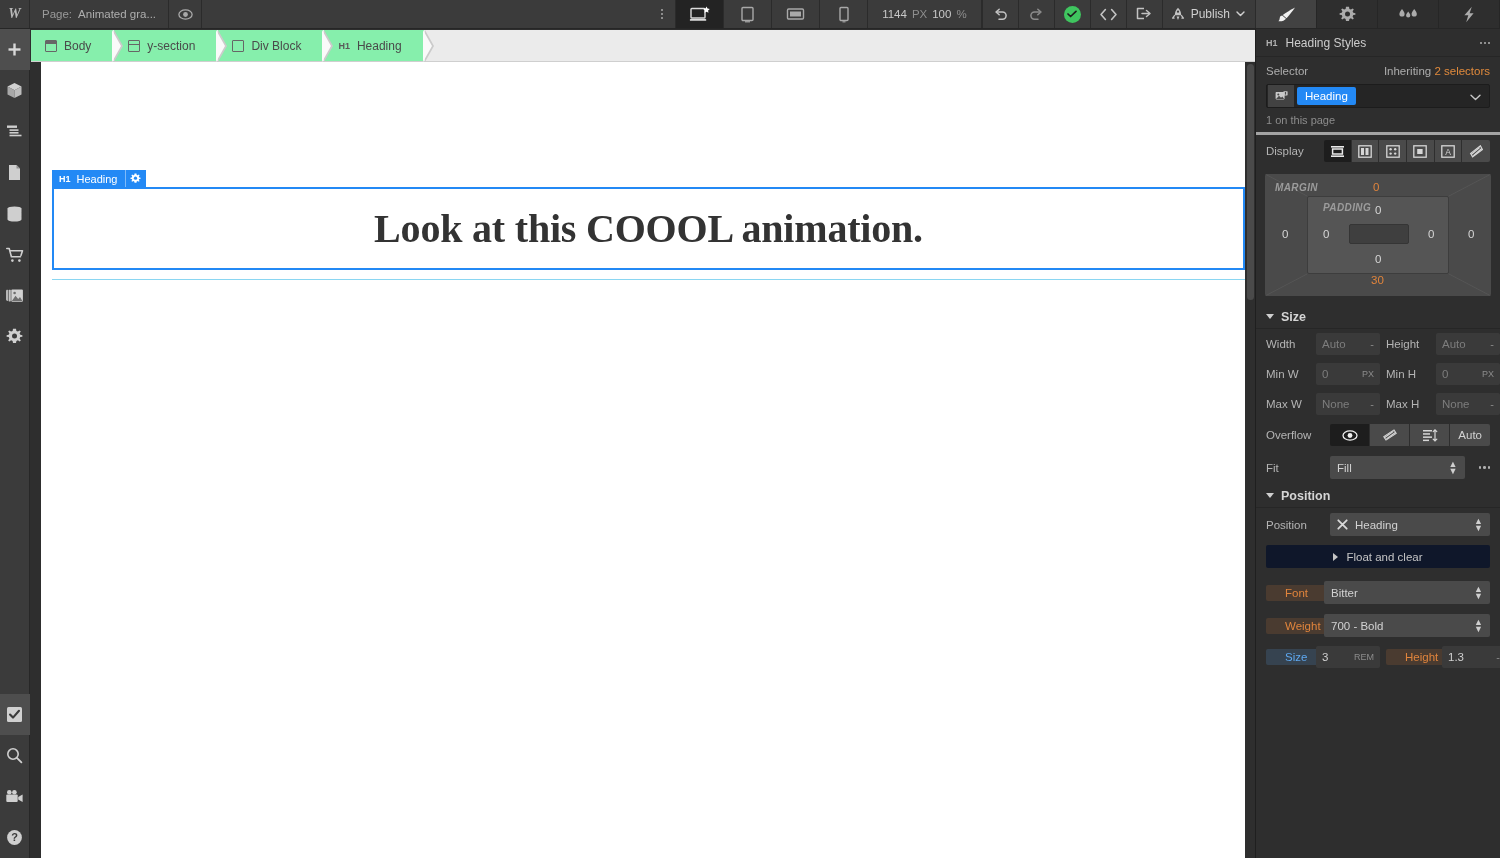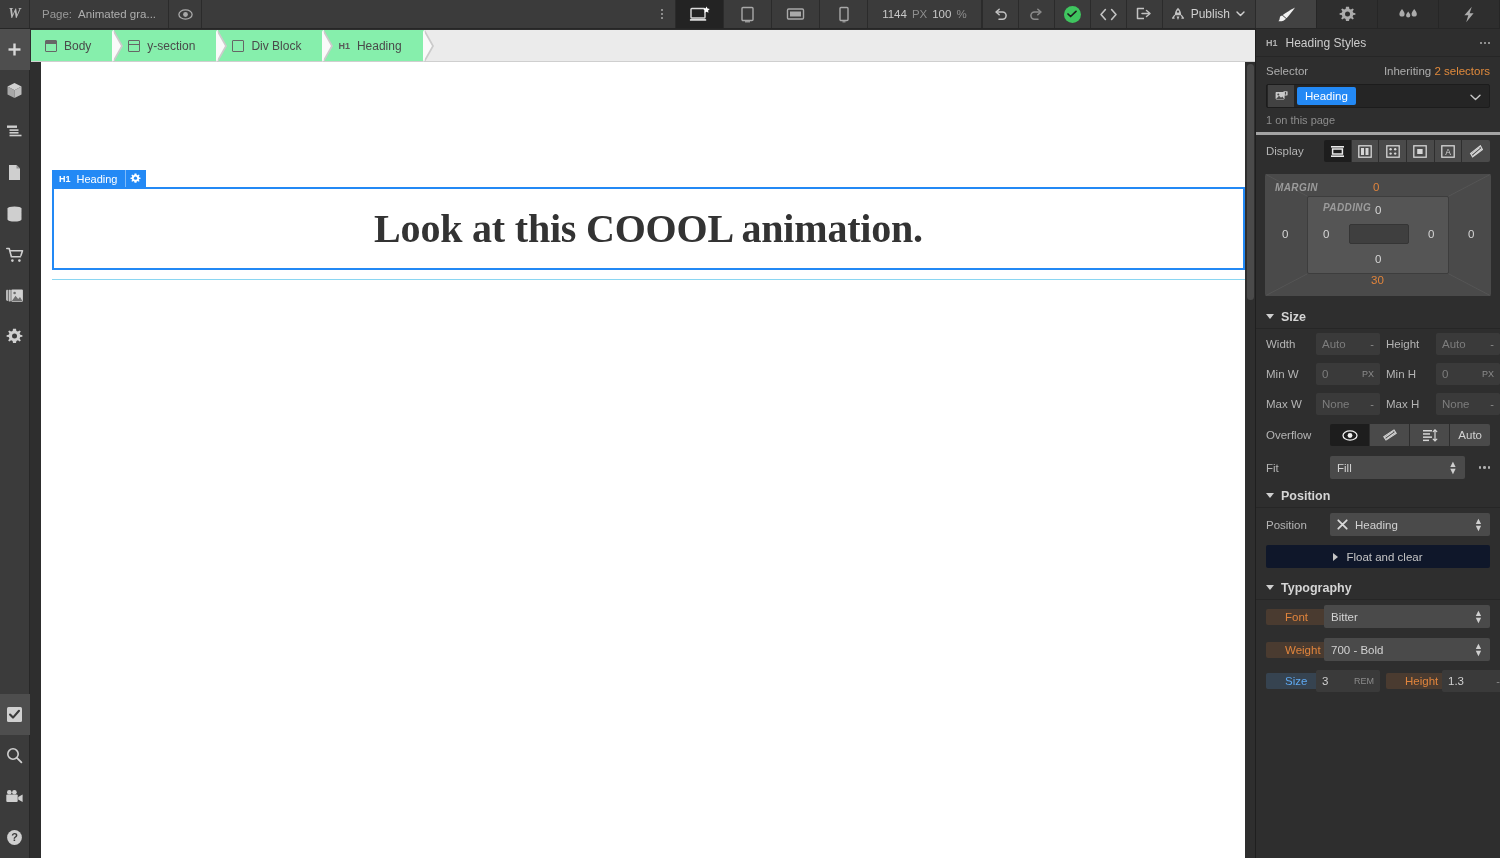--- a/index.html
+++ b/index.html
@@ -756,24 +756,20 @@
         </svg>
         <span>Heading</span>
         <span class="stepper">▲<br>▼</span>
       </span>
     </div>
     <div class="float-row">
       <span class="tri-r"></span>
       <span>Float and clear</span>
     </div>
 
-    <div class="section-head">
-      <span class="tri"></span>
-      <span>Typography</span>
-    </div>
     <div class="prop-row">
       <span class="prop-label" style="width:50px;">
         <span class="tag-lbl orange">Font</span>
       </span>
       <span class="dd">
         <span>Bitter</span>
         <span class="stepper">▲<br>▼</span>
       </span>
     </div>
     <div class="prop-row">

